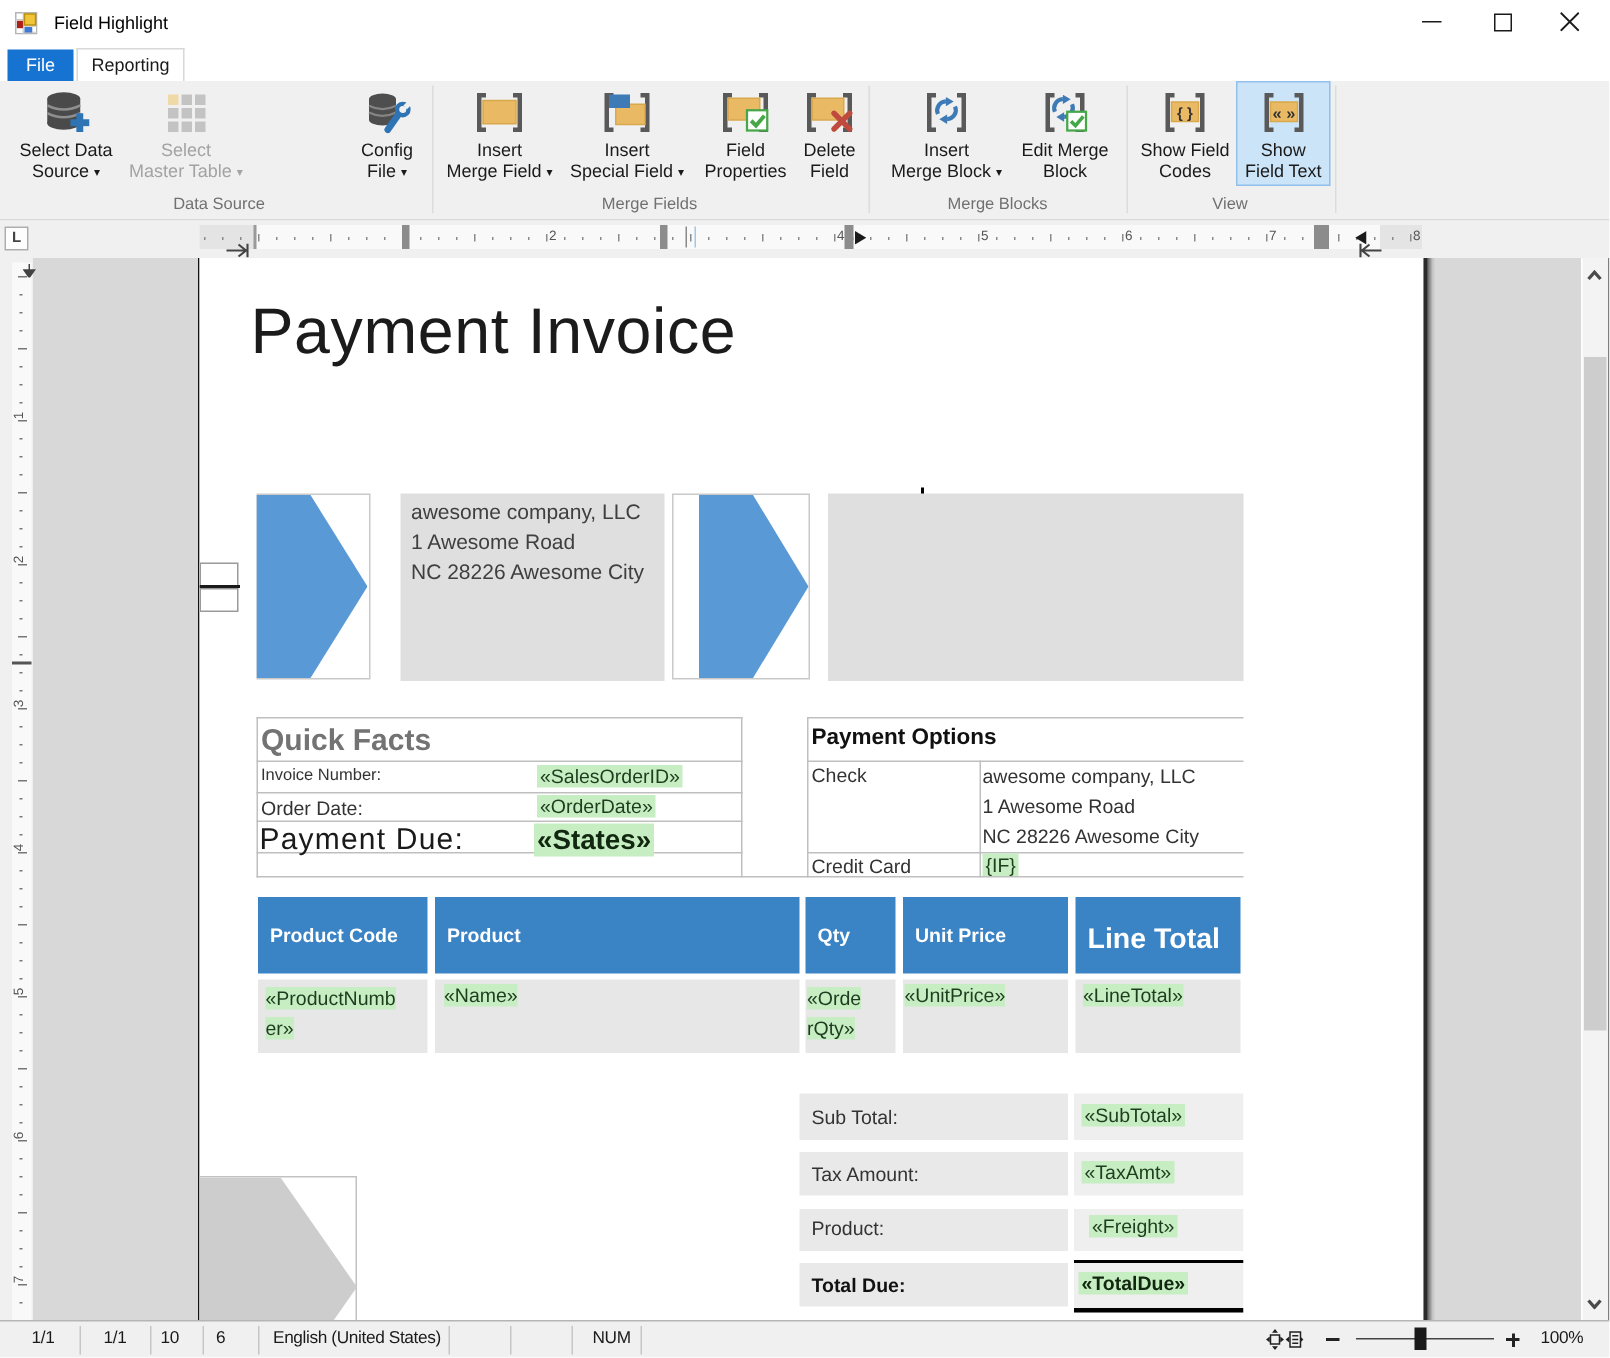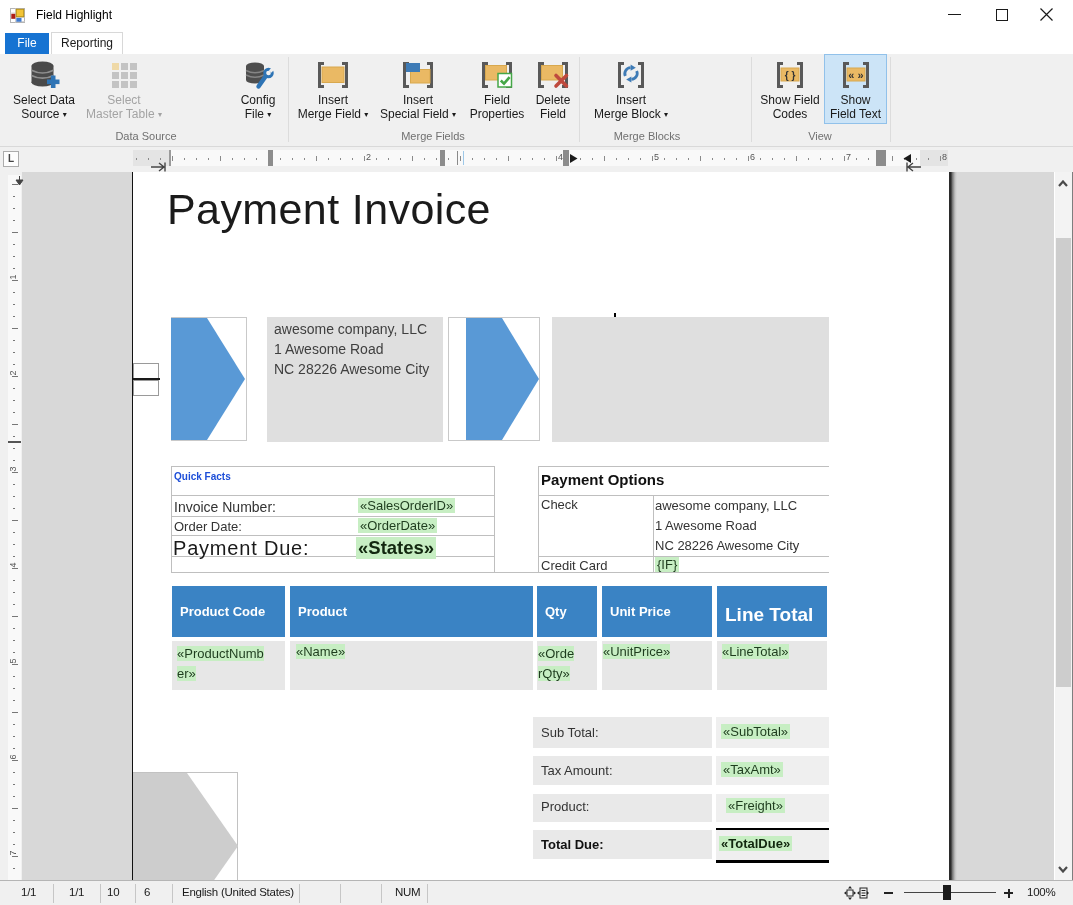--- a/index.html
+++ b/index.html
@@ -40,21 +40,21 @@
 #page { left:133px; top:0; width:816px; height:708px; background:#fff; }
 #pshadow { left:949px; top:0; width:8px; height:708px; background:linear-gradient(90deg,#2b2b2b 0,#2b2b2b 2px,#6a6a6a 3px,#c2c2c2 6px,#d8d8d8 8px); }
 #vscroll { left:1054px; top:0; width:18px; height:708px; background:#f3f3f3; }
 #vthumb { left:1056px; top:66px; width:15px; height:449px; background:#cdcdcd; }
 
 #statusbar { left:0; top:880px; width:1073px; height:25px; background:#f0f0f0; border-top:1px solid #b5b5b5; font-size:11.5px; color:#1a1a1a; letter-spacing:-0.25px; }
 .sdiv { position:absolute; top:3px; width:1px; height:19px; background:#c6c6c6; }
 .stext { position:absolute; top:5px; }
 
 .green { background:#c7eec3; color:#1e3c1e; }
-#content { position:absolute; left:0; top:0; width:696px; height:708px; overflow:hidden; font-size:13px; color:#333;text-decoration:underline; }
+#content { position:absolute; left:0; top:12px; width:696px; height:708px; overflow:hidden; font-size:13px; color:#333;text-decoration:underline; }
 </style>
 </head>
 <body>
 
 <div class="abs" id="titlebar">
   <svg class="abs" style="left:10px;top:8px" width="15" height="15" viewBox="0 0 15 15">
     <rect x="0.5" y="0.5" width="14" height="14" fill="#fff" stroke="#b5b5b5"></rect>
     <path d="M5.5 0 v15 M0 5 h6 M0 10 h6 M5 13.5 h10 M5 9.5 h10" stroke="#c9c9c9" stroke-width="0.8" fill="none"></path>
     <rect x="6.3" y="1.3" width="7.4" height="7.4" fill="#f2c437" stroke="#b8900f"></rect>
     <rect x="1.3" y="5.8" width="4" height="5" fill="#ae1f17"></rect>
@@ -73,21 +73,21 @@
   <div class="abs" id="tab-rep">Reporting</div>
 </div>
 
 <div class="abs" id="ribbon">
   <div class="rsep" style="left:288px"></div>
   <div class="rsep" style="left:579px"></div>
   <div class="rsep" style="left:751px"></div>
   <div class="rsep" style="left:890px"></div>
   <div class="glabel" style="left:66px;width:160px">Data Source</div>
   <div class="glabel" style="left:353px;width:160px">Merge Fields</div>
-  <div class="glabel" style="left:567px;width:160px">Merge Blocks</div>
+  <div class="glabel" style="left:585px;width:160px">Merge Blocks</div>
   <div class="glabel" style="left:740px;width:160px">View</div>
 
   <div class="rbtn dis" style="left:82px;width:84px">
     <svg class="ric" width="32" height="32" viewBox="0 0 32 32">
       <rect x="4" y="4" width="7" height="7" fill="#efd9a7"></rect>
       <g fill="#c3c3c3">
           <rect x="13" y="4" width="7" height="7"></rect>
           <rect x="22" y="4" width="7" height="7"></rect>
       <rect x="4" y="13" width="7" height="7"></rect>
           <rect x="13" y="13" width="7" height="7"></rect>
@@ -170,20 +170,32 @@
 
   <div class="rbtn" style="left:586px;width:90px">
     <svg class="ric" width="34" height="32" viewBox="0 0 34 32">
       <path d="M4 3 h6 v3 h-3 v20 h3 v3 h-6 z M30 3 h-6 v3 h3 v20 h-3 v3 h6 z" fill="#595959"></path>
       <path d="M11.3 17 A6 6 0 0 1 16.6 8.6" fill="none" stroke="#3e7bb6" stroke-width="2.8"></path>
       <path d="M16.6 5.6 L21.8 8.7 L16.6 11.8 z" fill="#3e7bb6"></path>
       <path d="M22.7 12 A6 6 0 0 1 17.4 20.4" fill="none" stroke="#3e7bb6" stroke-width="2.8"></path>
       <path d="M17.4 17.4 L12.2 20.5 L17.4 23.6 z" fill="#3e7bb6"></path>
     </svg>
     <div class="rlab">Insert<br>Merge Block <span class="drop">▾</span></div>
+  </div>
+  <div class="rbtn" style="left:668px;width:84px">
+    <svg class="ric" width="34" height="32" viewBox="0 0 34 32">
+      <path d="M4 3 h6 v3 h-3 v20 h3 v3 h-6 z M30 3 h-6 v3 h3 v20 h-3 v3 h6 z" fill="#595959"></path>
+      <path d="M10.3 15.5 A6 6 0 0 1 15.6 7.1" fill="none" stroke="#3e7bb6" stroke-width="2.8"></path>
+      <path d="M15.6 4.1 L20.8 7.2 L15.6 10.3 z" fill="#3e7bb6"></path>
+      <path d="M21.7 10.5 A6 6 0 0 1 16.4 18.9" fill="none" stroke="#3e7bb6" stroke-width="2.8"></path>
+      <path d="M16.4 15.9 L11.2 19 L16.4 22.1 z" fill="#3e7bb6"></path>
+      <rect x="18.5" y="15.5" width="12.5" height="12.5" fill="#fff" stroke="#45a747" stroke-width="1.5"></rect>
+      <path d="M21 21.8 l3 3 l5.2-6.2" stroke="#45a747" stroke-width="2.4" fill="none"></path>
+    </svg>
+    <div class="rlab">Edit Merge<br>Block</div>
   </div>
 
   <div class="rbtn" style="left:755px;width:70px">
     <svg class="ric" width="34" height="32" viewBox="0 0 34 32">
       <path d="M4 3 h6 v3 h-3 v20 h3 v3 h-6 z M30 3 h-6 v3 h3 v20 h-3 v3 h6 z" fill="#595959"></path>
       <rect x="8" y="9" width="18" height="13" fill="#eab964" stroke="#d8a84e"></rect>
       <text x="17" y="19.5" font-size="10" font-weight="bold" fill="#333" text-anchor="middle" font-family="Liberation Sans">{&nbsp;}</text>
     </svg>
     <div class="rlab">Show Field<br>Codes</div>
   </div>
@@ -393,22 +405,22 @@
       <div class="abs" style="left:419px;top:145px;width:359px;height:125px;background:#dfdfdf"></div>
 
       <div class="abs" style="left:38px;top:294px;width:324px;height:1px;background:#bfbfbf"></div>
       <div class="abs" style="left:38px;top:323px;width:324px;height:1px;background:#bfbfbf"></div>
       <div class="abs" style="left:38px;top:344px;width:324px;height:1px;background:#bfbfbf"></div>
       <div class="abs" style="left:38px;top:363px;width:324px;height:1px;background:#bfbfbf"></div>
       <div class="abs" style="left:38px;top:384px;width:324px;height:1px;background:#bfbfbf"></div>
       <div class="abs" style="left:38px;top:400px;width:740px;height:1px;background:#bfbfbf"></div>
       <div class="abs" style="left:38px;top:294px;width:1px;height:107px;background:#bfbfbf"></div>
       <div class="abs" style="left:361px;top:294px;width:1px;height:107px;background:#bfbfbf"></div>
-      <div class="abs" style="left:41px;top:299px;font-size:10px;font-weight:bold;color:#1d4ed8">Quick Facts</div>
-      <div class="abs" style="left:41px;top:327px;font-size:14px">Invoice Number:</div>
+      <div class="abs" style="left:41px;top:299px;font-size:20px;font-weight:bold;color:#737373">Quick Facts</div>
+      <div class="abs" style="left:41px;top:327px;font-size:11px">Invoice Number:</div>
       <div class="abs green" style="left:225px;top:326px;font-size:13px;padding:0 2px">«SalesOrderID»</div>
       <div class="abs" style="left:41px;top:347px;font-size:13px">Order Date:</div>
       <div class="abs green" style="left:225px;top:346px;font-size:13px;padding:0 2px">«OrderDate»</div>
       <div class="abs" style="left:40px;top:365px;font-size:20px;font-weight:normal;color:#1a1a1a;letter-spacing:0.8px">Payment Due:</div>
       <div class="abs green" style="left:223px;top:365px;font-size:18.5px;font-weight:bold;color:#12270f;padding:0 2px">«States»</div>
 
       <div class="abs" style="left:405px;top:294px;width:373px;height:1px;background:#bfbfbf"></div>
       <div class="abs" style="left:405px;top:323px;width:373px;height:1px;background:#bfbfbf"></div>
       <div class="abs" style="left:405px;top:384px;width:373px;height:1px;background:#bfbfbf"></div>
       <div class="abs" style="left:405px;top:294px;width:1px;height:107px;background:#bfbfbf"></div>

